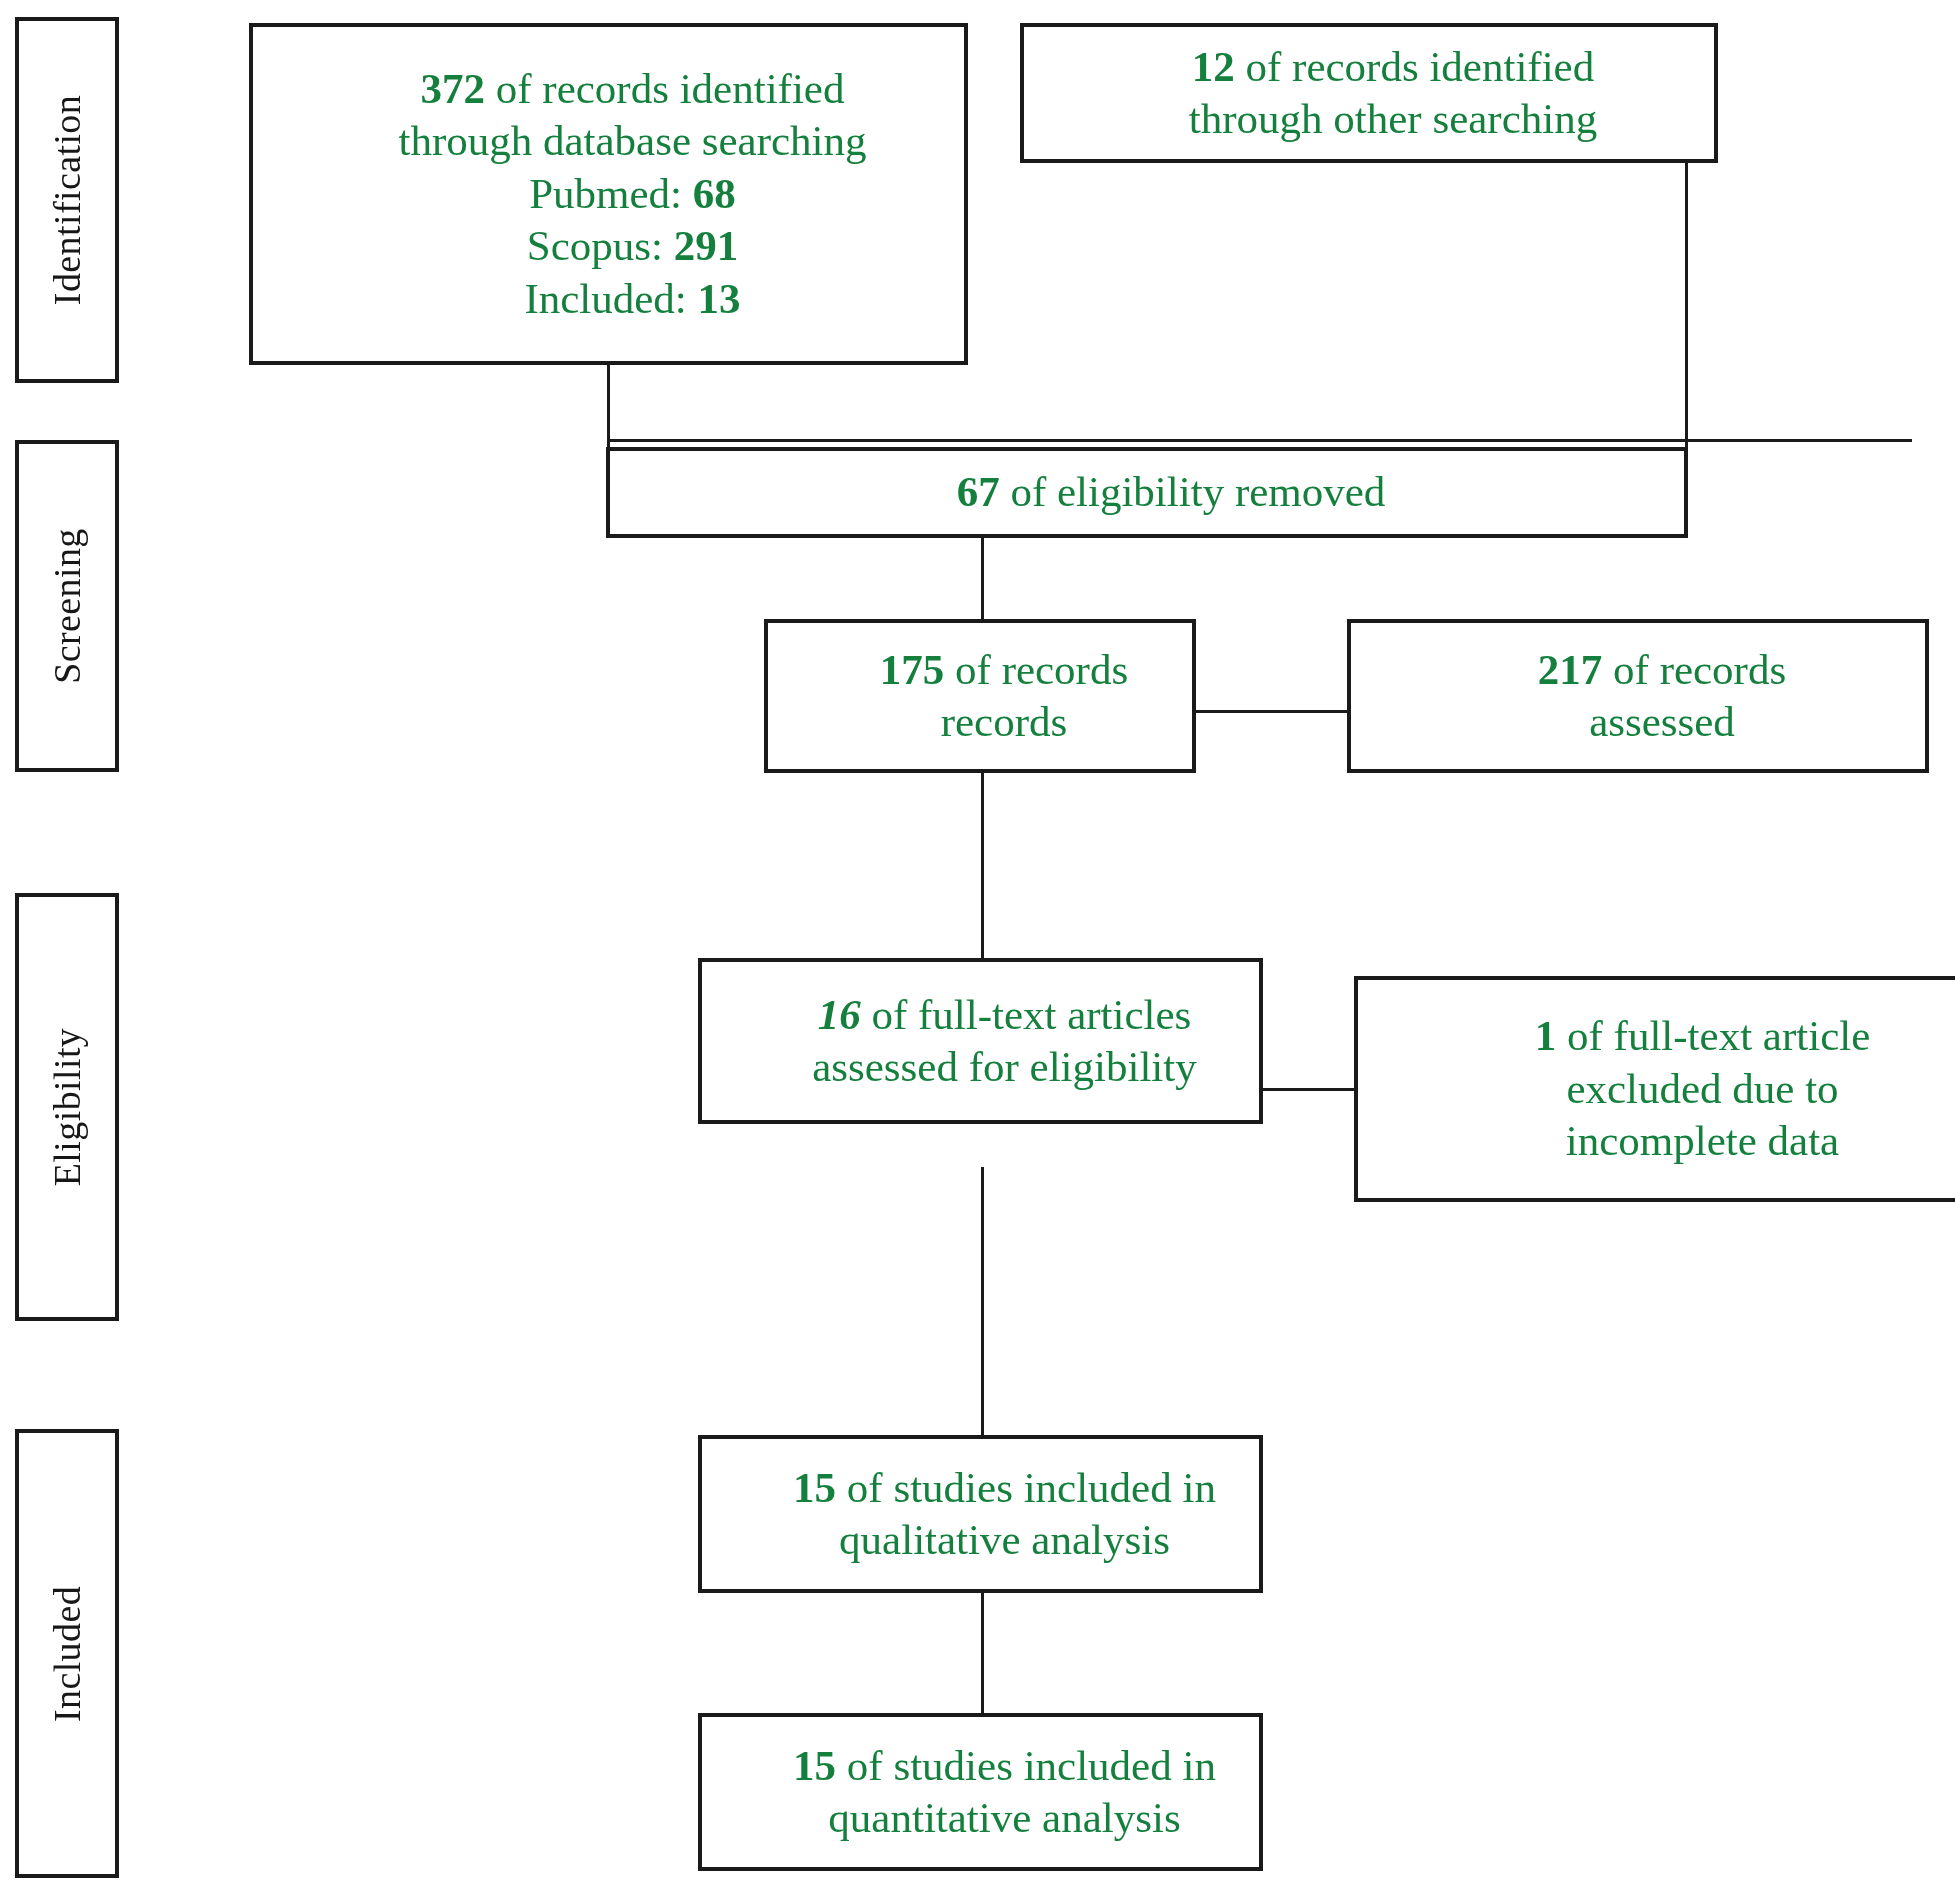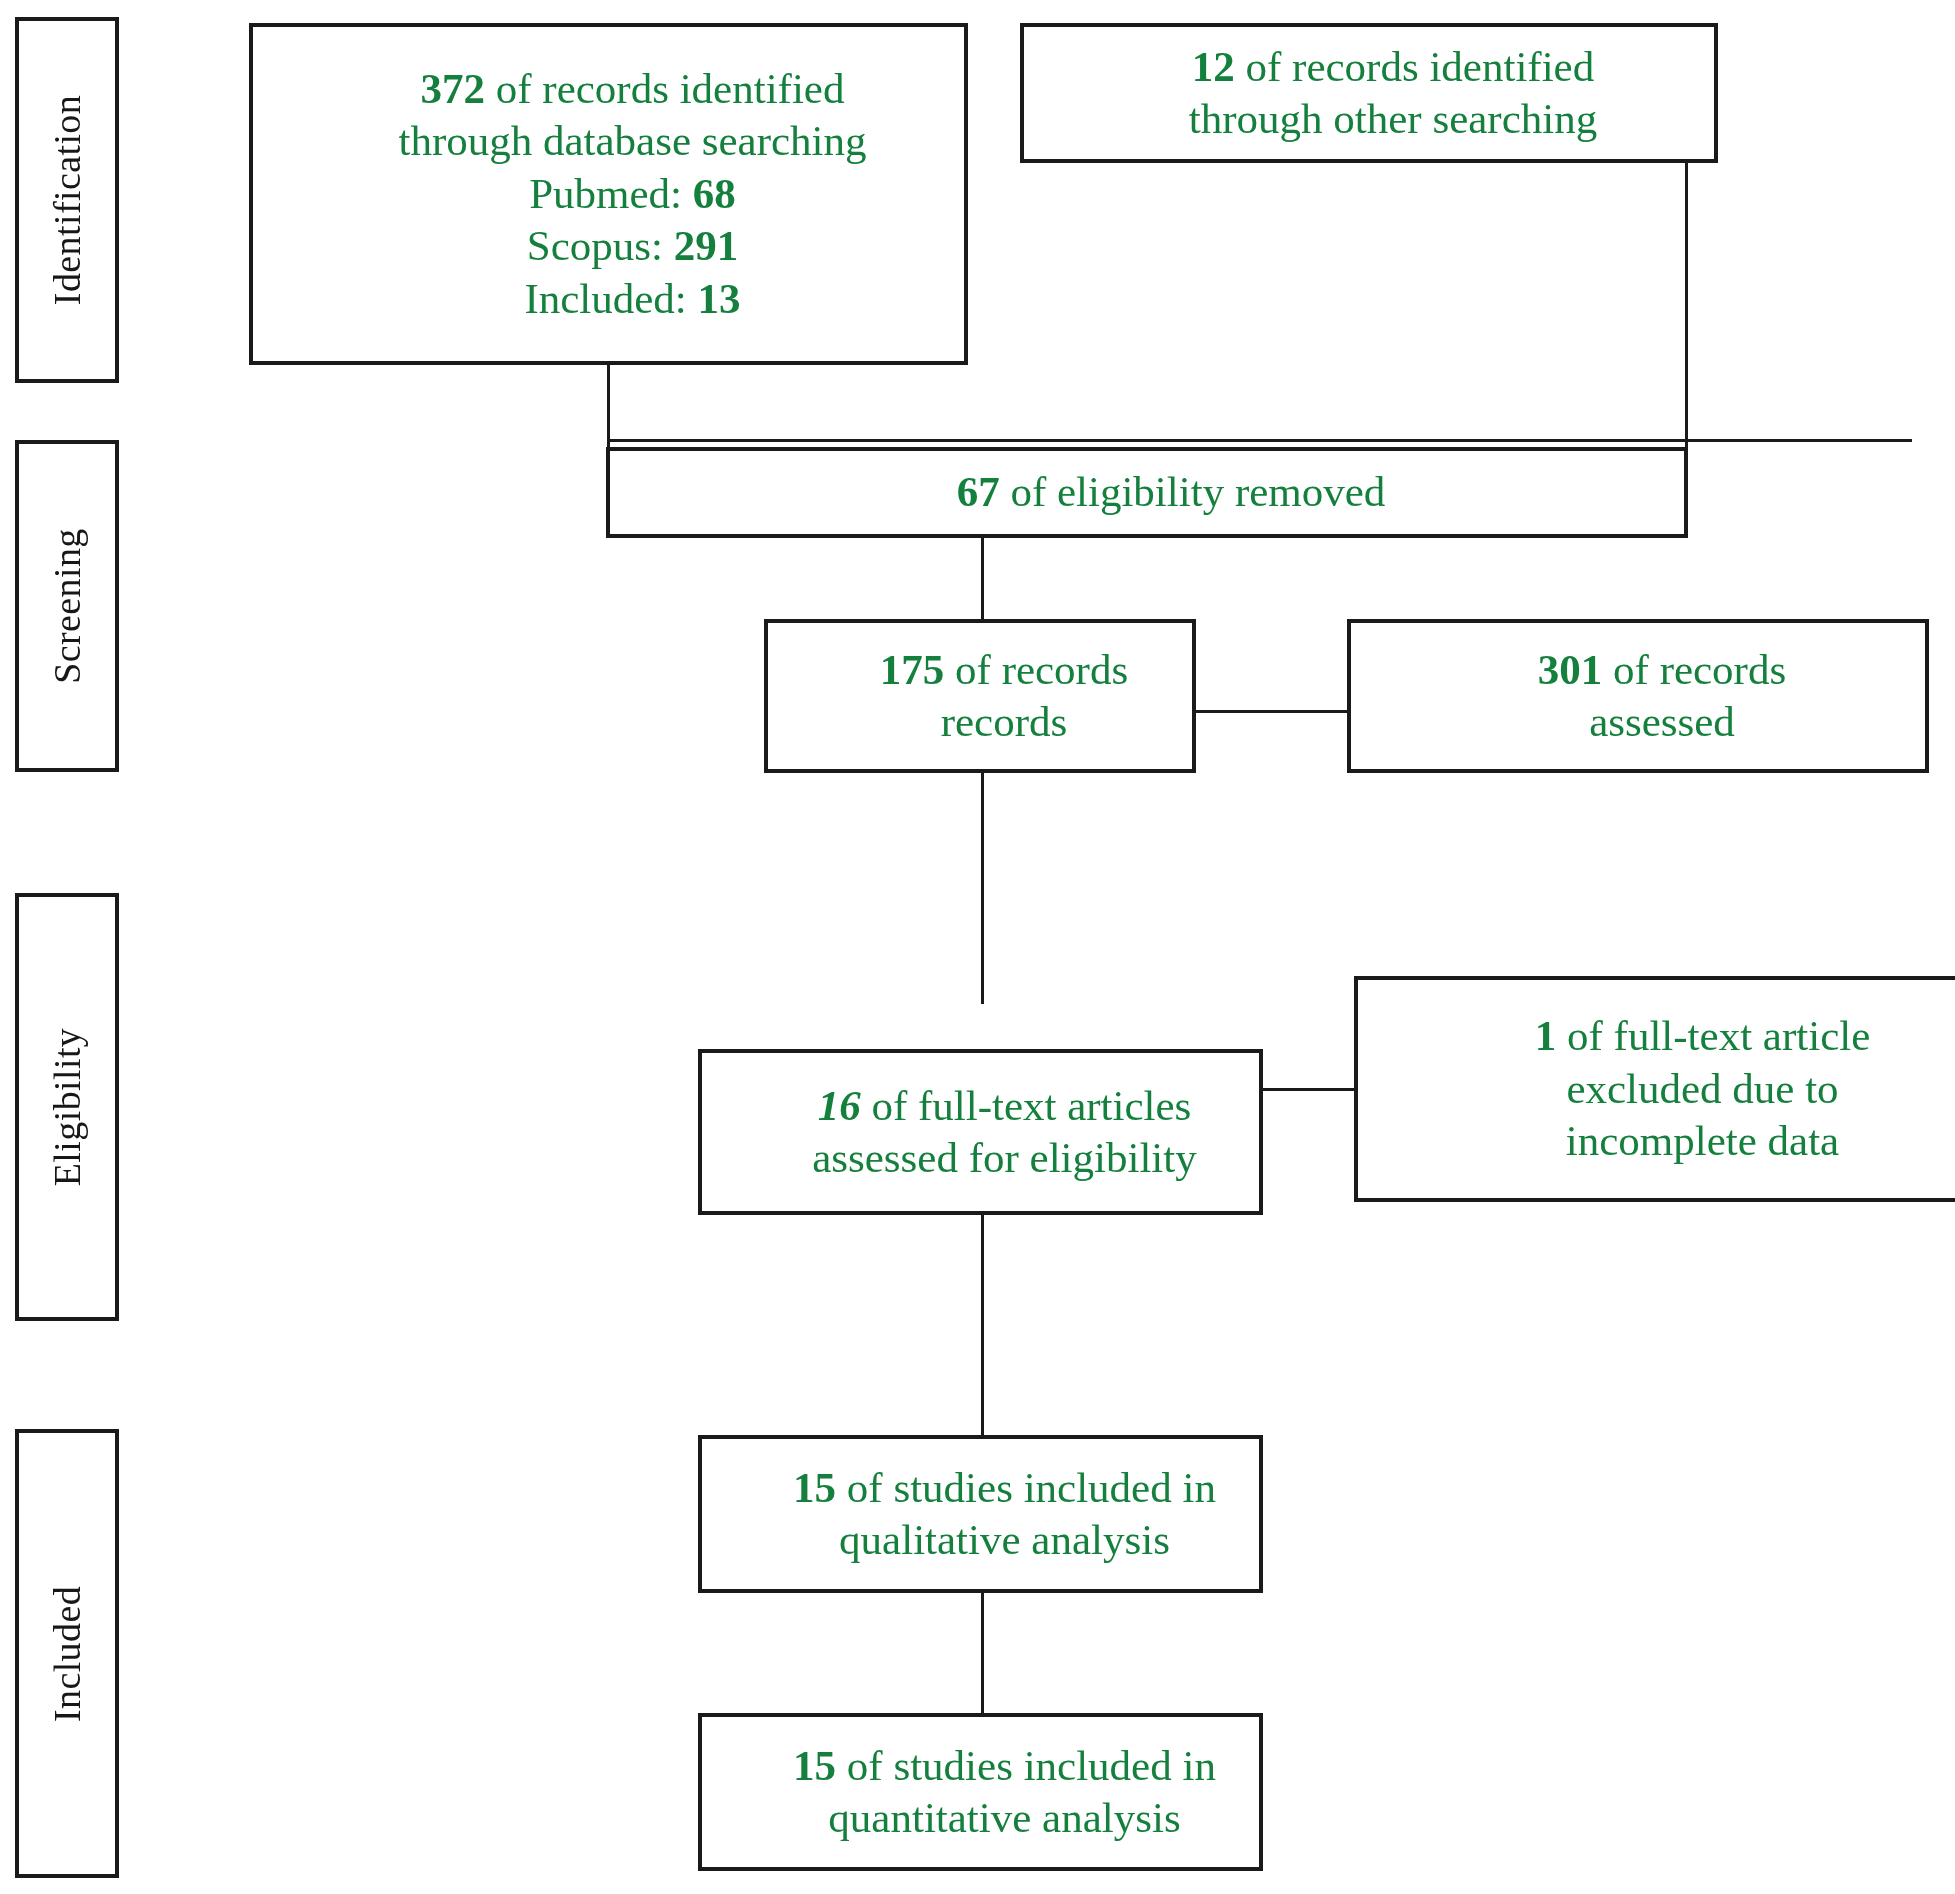--- a/index.html
+++ b/index.html
@@ -141,26 +141,26 @@
 
   <div class="flow-box" style="left:764px; top:619px; width:432px; height:154px;">
     <span class="line f-lg">
       <span class="b">175</span><span> of records</span>
     </span>
     <span class="line f-lg">records</span>
   </div>
 
   <div class="flow-box" style="left:1347px; top:619px; width:582px; height:154px;">
     <span class="line f-lg">
-      <span class="b">301</span><span> of records</span>
+      <span class="b">217</span><span> of records</span>
     </span>
     <span class="line f-lg">assessed</span>
   </div>
 
-  <div class="flow-box" style="left:698px; top:1049px; width:565px; height:166px;">
+  <div class="flow-box" style="left:698px; top:958px; width:565px; height:166px;">
     <span class="line f-lg">
       <span class="bi">16</span><span> of full-text  articles</span>
     </span>
     <span class="line f-lg">assessed for eligibility</span>
   </div>
 
   <div class="flow-box" style="left:1354px; top:976px; width:649px; height:226px;">
     <span class="line f-lg">
       <span class="b">1</span><span> of full-text article</span>
     </span>

